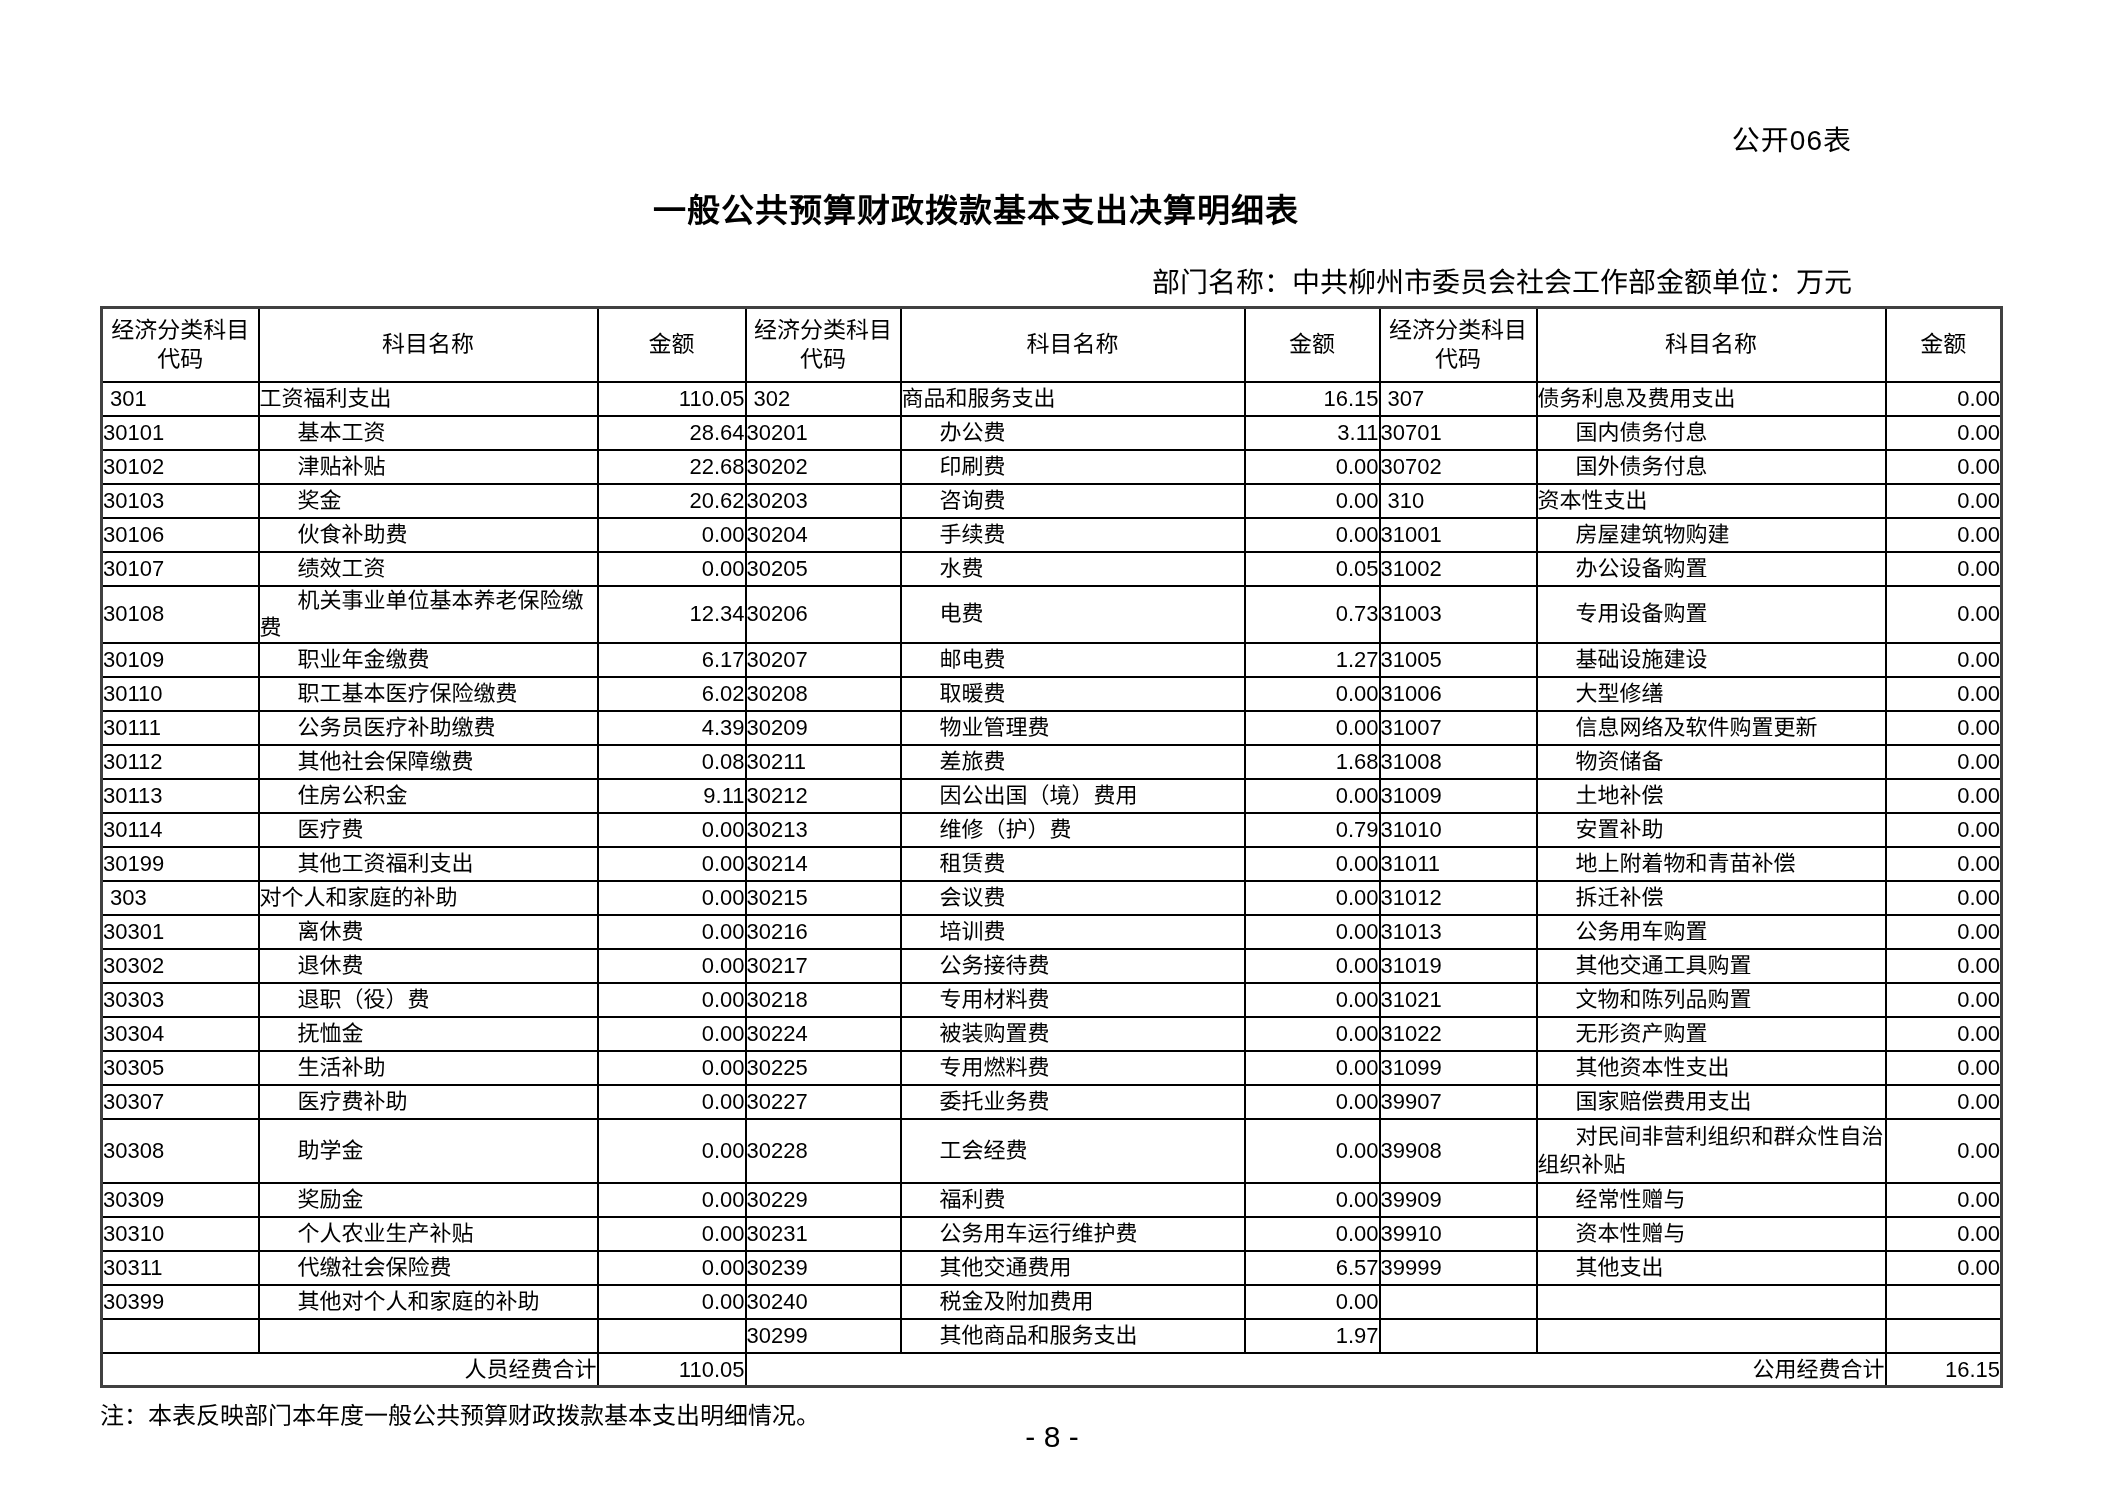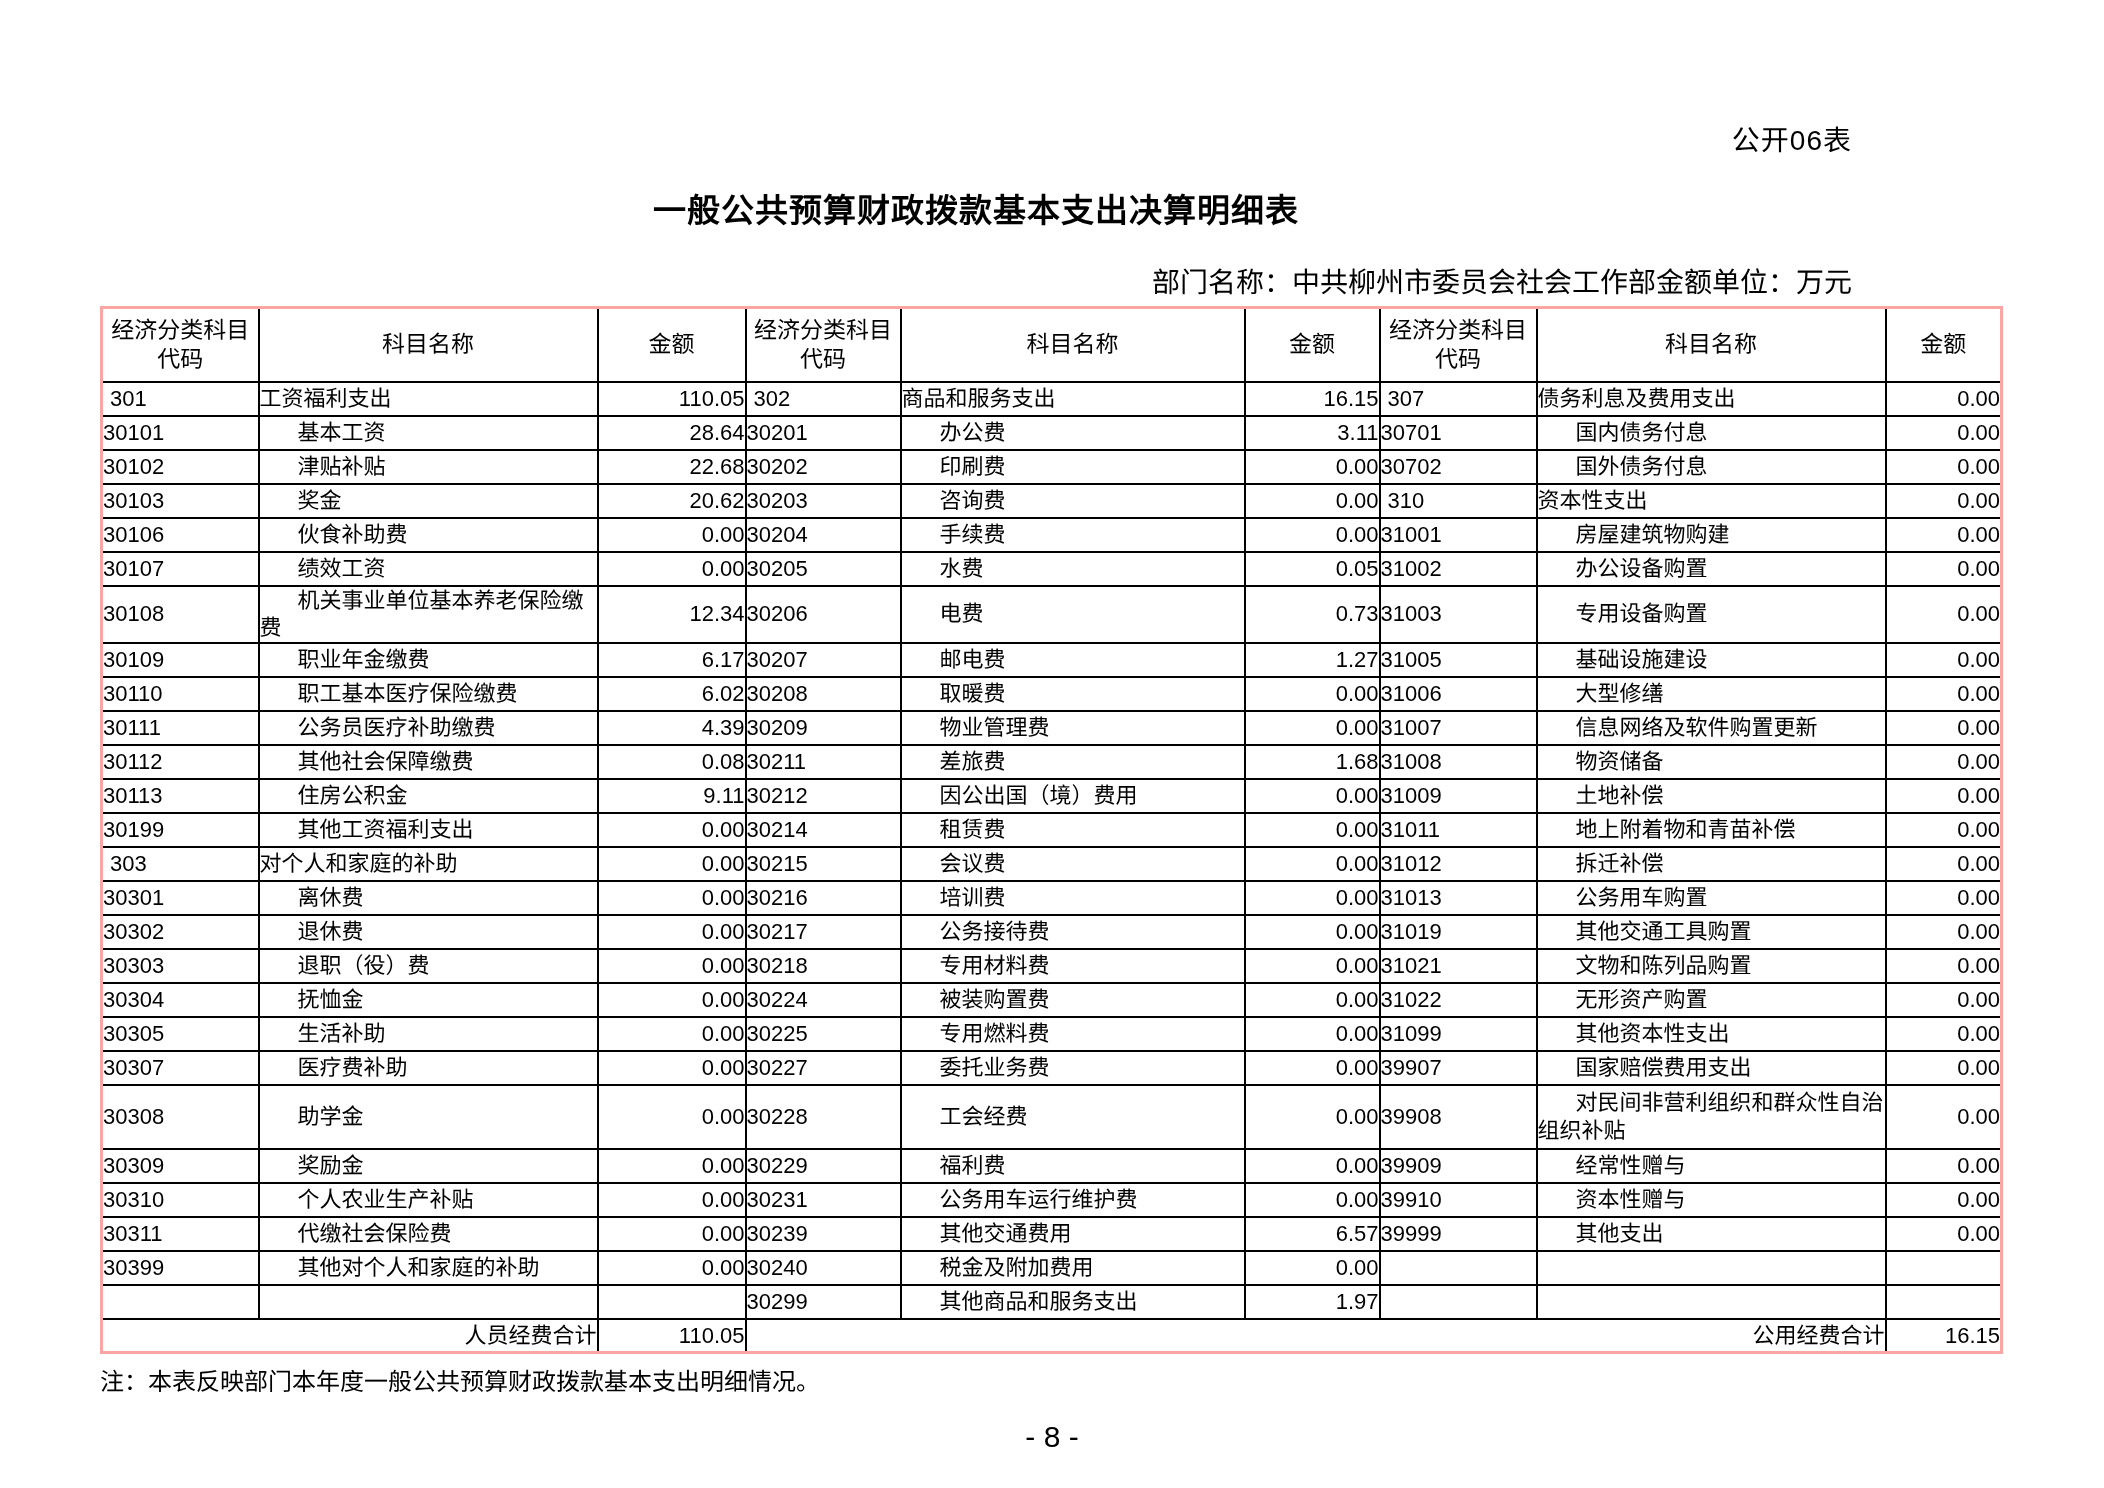--- a/index.html
+++ b/index.html
@@ -30,21 +30,21 @@
     justify-content:flex-end;
     align-items:flex-end;
     margin-top:28px;
     margin-bottom:6px;
     font-size:28px;
   }
   table.budget{
     width:1900px;
     table-layout:fixed;
     border-collapse:collapse;
-    border:3px solid #fca5a5;
+    border:3px solid #404040;
   }
   table.budget th, table.budget td{
     border:2px solid #000;
     padding:0;
     overflow:hidden;
     word-break:break-all;
     line-height:1.25;
   }
   table.budget thead tr{height:74px;}
   table.budget thead th{
@@ -245,20 +245,31 @@
           <td class="name">住房公积金</td>
           <td class="amount">9.11</td>
           <td class="code">30212</td>
           <td class="name">因公出国（境）费用</td>
           <td class="amount">0.00</td>
           <td class="code">31009</td>
           <td class="name">土地补偿</td>
           <td class="amount">0.00</td>
         </tr>
         <tr>
+          <td class="code">30114</td>
+          <td class="name">医疗费</td>
+          <td class="amount">0.00</td>
+          <td class="code">30213</td>
+          <td class="name">维修（护）费</td>
+          <td class="amount">0.79</td>
+          <td class="code">31010</td>
+          <td class="name">安置补助</td>
+          <td class="amount">0.00</td>
+        </tr>
+        <tr>
           <td class="code">30199</td>
           <td class="name">其他工资福利支出</td>
           <td class="amount">0.00</td>
           <td class="code">30214</td>
           <td class="name">租赁费</td>
           <td class="amount">0.00</td>
           <td class="code">31011</td>
           <td class="name">地上附着物和青苗补偿</td>
           <td class="amount">0.00</td>
         </tr>

